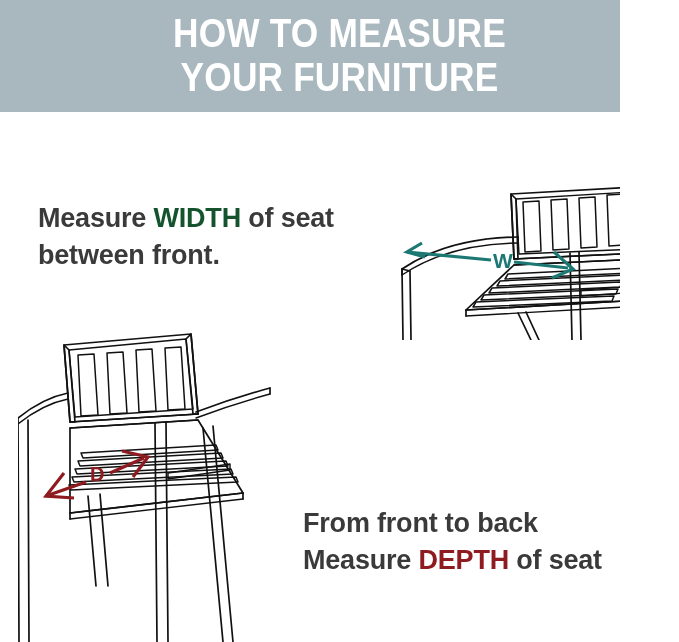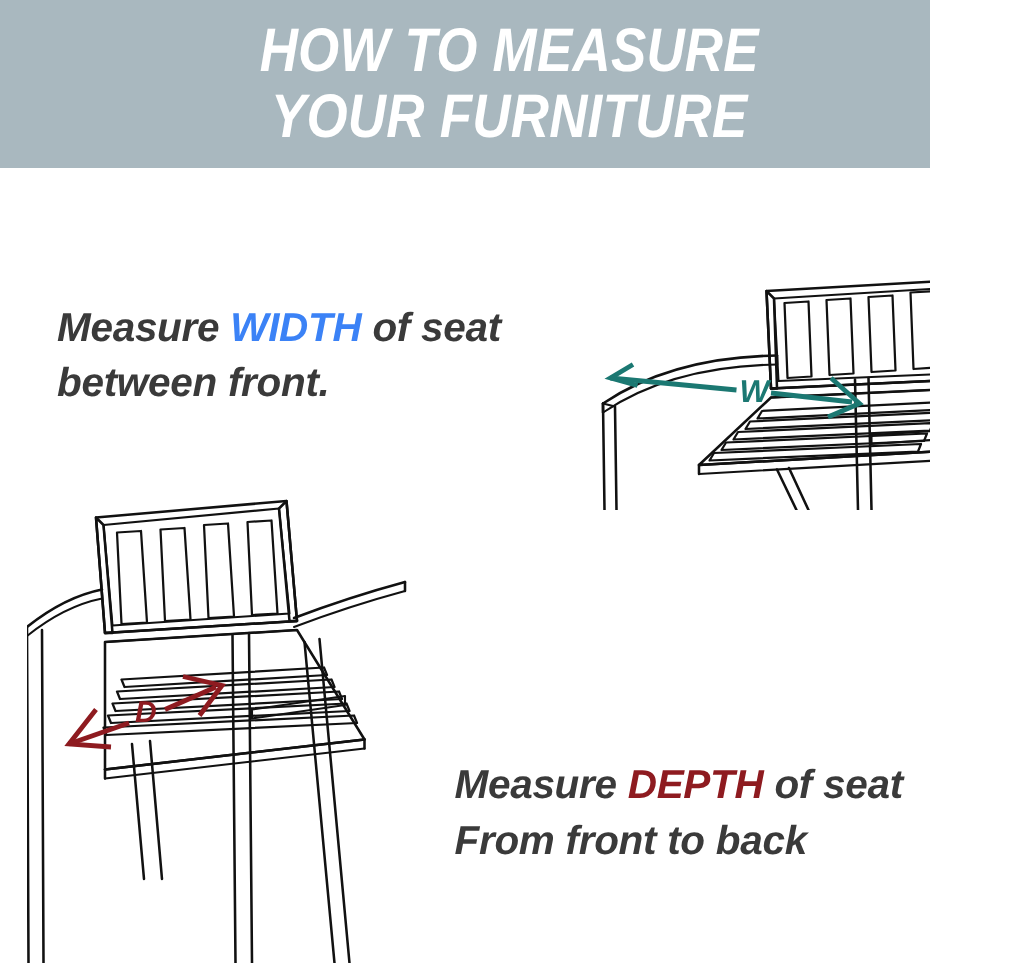--- a/index.html
+++ b/index.html
@@ -9,21 +9,20 @@
   }
   body {
     font-family: "Liberation Sans", sans-serif;
   }
   #page {
     position: relative;
     width: 620px;
     height: 642px;
     background: #ffffff;
     overflow: hidden;
-    font-style: italic;
   }
 
   
   #header-band {
     position: absolute;
     left: 0;
     top: 0;
     width: 679px;
     height: 112px;
     background: #a9b8bf;
@@ -60,21 +59,21 @@
     white-space: nowrap;
   }
   #caption-width {
     left: 38px;
     top: 200px;
   }
   #caption-depth {
     left: 303px;
     top: 505px;
   }
-  .kw-width { color: #3b82f6; text-align: right; }
+  .kw-width { color: #14532d; text-align: right; }
   .kw-depth { color: #8e1b20; }
   .cap-line { display: block; }
 
   
   .chair-svg {
     position: absolute;
   }
   #chair-top {
     left: 398px;
     top: 138px;
@@ -148,22 +147,22 @@
       <span class="tline">YOUR FURNITURE</span>
     </div>
   </div>
 
   <div class="caption" id="caption-width">
     <span class="cap-line"><span>Measure </span><span class="kw-width">WIDTH</span><span> of seat</span></span>
     <span class="cap-line">between front.</span>
   </div>
 
   <div class="caption" id="caption-depth">
+    <span class="cap-line">From front to back</span>
     <span class="cap-line"><span>Measure </span><span class="kw-depth">DEPTH</span><span> of seat</span></span>
-    <span class="cap-line">From front to back</span>
   </div>
 
   <svg class="chair-svg" id="chair-top" width="281" height="202" viewBox="0 0 281 202">
 
     <path class="ln" d="M113 56 L237 49 L243 115 L116 121 Z"></path>
     <path class="ln-thin" d="M118 61 L233 54 L238 111 L121 116 Z"></path>
 
     <path class="ln" d="M113 56 L116 121 L120 121 L118 61 Z"></path>
 
     <path class="ln" d="M237 49 L243 115 L238 115 L233 54 Z"></path>

